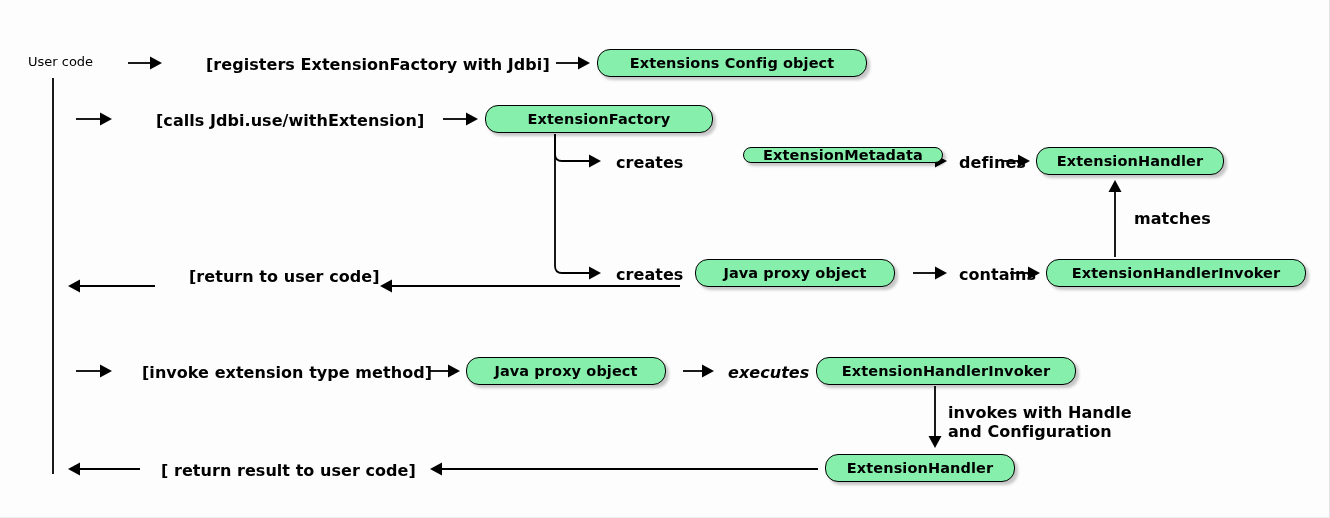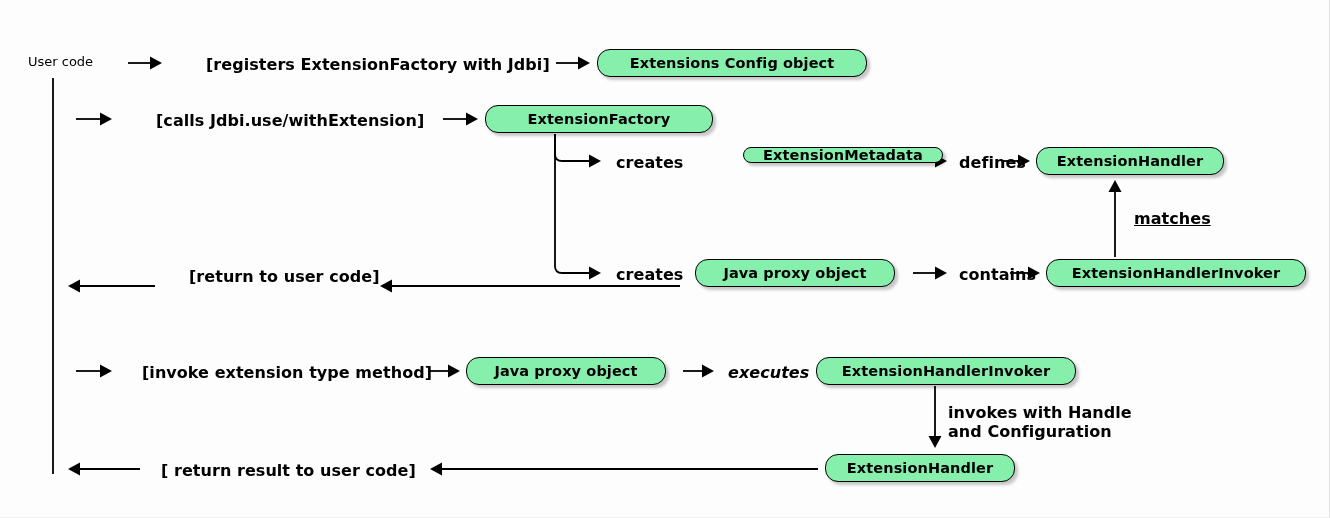--- a/index.html
+++ b/index.html
@@ -152,21 +152,21 @@
       <div class="node" style="left: 1046px; top: 259px; width: 260px; height: 28px;">ExtensionHandlerInvoker</div>
       <div class="node" style="left: 466px; top: 357px; width: 200px; height: 28px;">Java proxy object</div>
       <div class="node" style="left: 816px; top: 357px; width: 260px; height: 28px;">ExtensionHandlerInvoker</div>
       <div class="node" style="left: 825px; top: 454px; width: 190px; height: 28px;">ExtensionHandler</div>
     </div>
   <div id="labels-layer">
       <div class="label" style="left: 206px; top: 55px;">[registers ExtensionFactory with Jdbi]</div>
       <div class="label" style="left: 156px; top: 111px;">[calls Jdbi.use/withExtension]</div>
       <div class="label" style="left: 616px; top: 153px;">creates</div>
       <div class="label" style="left: 959px; top: 153px;">defines</div>
-      <div class="label" style="left: 1134px; top: 209px; text-decoration: underline;">matches</div>
+      <div class="label" style="left: 1134px; top: 209px;">matches</div>
       <div class="label" style="left: 616px; top: 265px;">creates</div>
       <div class="label" style="left: 959px; top: 265px;">contains</div>
       <div class="label" style="left: 189px; top: 267px;">[return to user code]</div>
       <div class="label" style="left: 142px; top: 363px;">[invoke extension type method]</div>
       <div class="label" style="left: 728px; top: 363px; font-style: italic;">executes</div>
       <div class="label multiline" style="left: 948px; top: 404px;">invokes with Handle
 and Configuration</div>
       <div class="label" style="left: 161px; top: 461px;">[ return result to user code]</div>
     </div>
 

